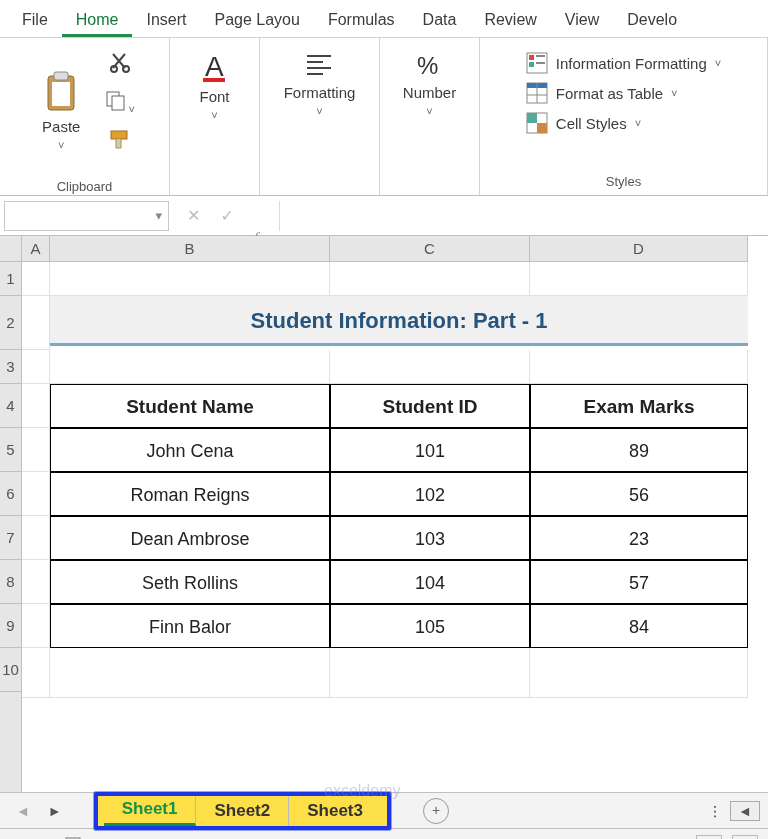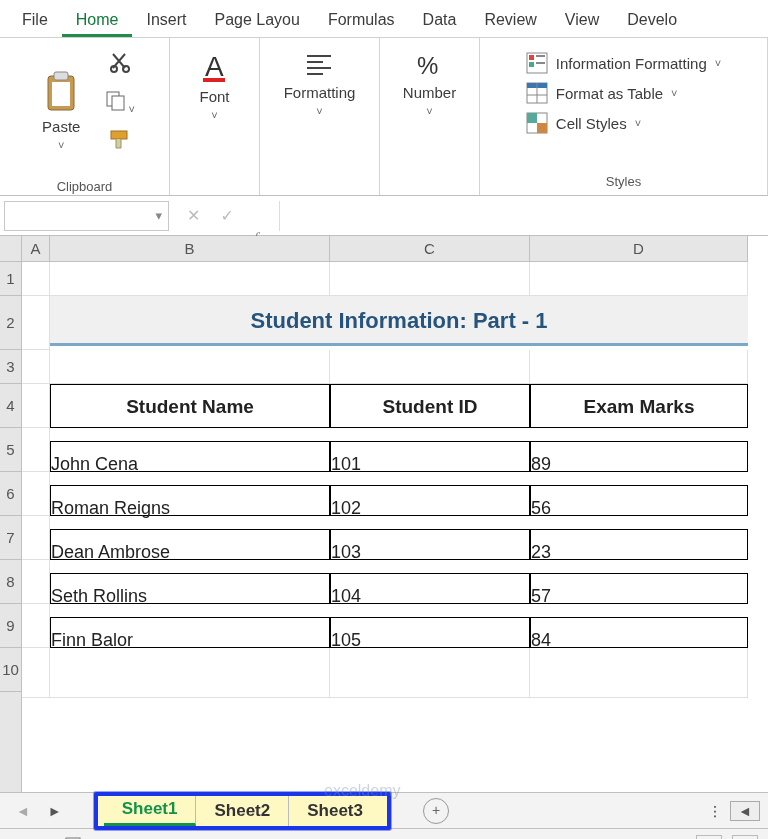--- a/index.html
+++ b/index.html
@@ -45,27 +45,27 @@
   .gridrow.small { height: 34px; }
   .cell { border-right: 1px solid #e0e0e0; border-bottom: 1px solid #e0e0e0; }
 
   .colA { width: 28px; }
   .colB { width: 280px; }
   .colC { width: 200px; }
   .colD { width: 218px; }
 
   .title-banner { background: #f0f0f0; color: #26547c; font-weight: 700; font-size: 22px; text-align: center; line-height: 50px; height: 50px; border-bottom: 3px solid #7aa8c8; }
   .tbl-head { font-weight: 700; font-size: 19px; text-align: center; line-height: 44px; border: 1px solid #000; background: #fff; color: #222; }
-  .tbl-cell { font-size: 18px; text-align: left; line-height: 44px; border: 1px solid #000; background: #fff; color: #222; margin-top: 13px; }
+  .tbl-cell { font-size: 18px; text-align: center; line-height: 44px; border: 1px solid #000; background: #fff; color: #222; }
 
   
   .tabbar { display: flex; align-items: center; height: 36px; border-top: 1px solid #c0c0c0; background: #f3f3f3; padding: 0 8px; gap: 2px; }
   .tab-nav { color: #aaa; padding: 0 8px; font-size: 14px; cursor: pointer; }
   .tab-nav.enabled { color: #555; }
-  .sheet-tabs-wrap { display: flex; align-items: stretch; border: 4px solid #1a36e8; border-radius: 2px; background: #fef9c3; height: 38px; padding: 0 6px; box-shadow: 0 0 0 1px rgba(26,54,232,.45); }
+  .sheet-tabs-wrap { display: flex; align-items: stretch; border: 4px solid #1a36e8; border-radius: 2px; background: #fde047; height: 38px; padding: 0 6px; box-shadow: 0 0 0 1px rgba(26,54,232,.45); }
   .sheet-tab { padding: 4px 18px; font-size: 17px; font-weight: 700; color: #333; border-right: 1px solid #bbb; display: flex; align-items: center; cursor: pointer; }
   .sheet-tab:last-child { border-right: none; }
   .sheet-tab.active { color: #12924a; border-bottom: 3px solid #12924a; }
   .newsheet { width: 26px; height: 26px; border: 1px solid #999; border-radius: 50%; margin-left: 30px; text-align: center; line-height: 22px; color: #666; cursor: pointer; }
   .tabbar-right { margin-left: auto; display: flex; align-items: center; gap: 8px; }
   .hscroll-start { width: 30px; height: 20px; border: 1px solid #aaa; background: #eee; text-align: center; line-height: 18px; color: #555; cursor: pointer; }
 
   
   .status { display: flex; align-items: center; height: 35px; border-top: 1px solid #c0c0c0; background: #f3f3f3; padding: 0 10px; gap: 14px; font-size: 14px; color: #555; }
   .status-right { margin-left: auto; display: flex; align-items: center; gap: 10px; }

